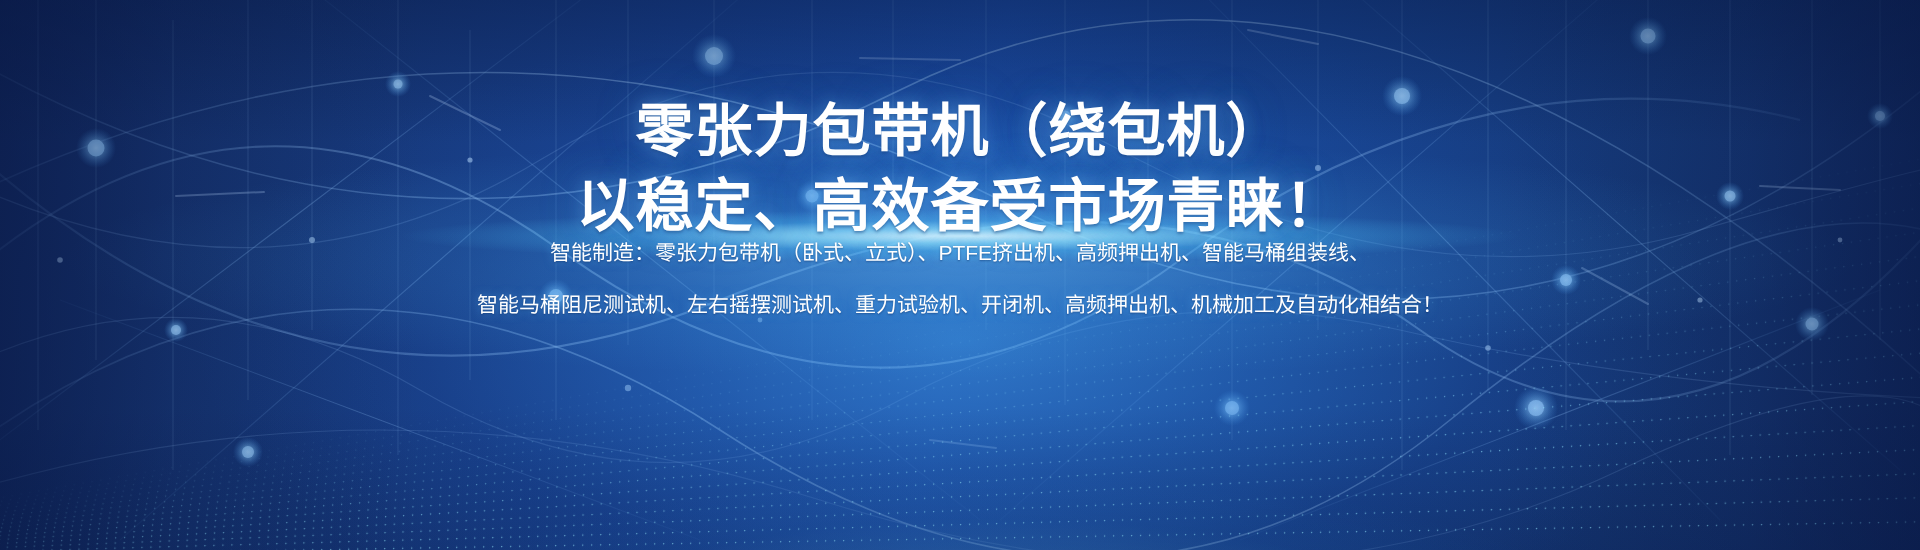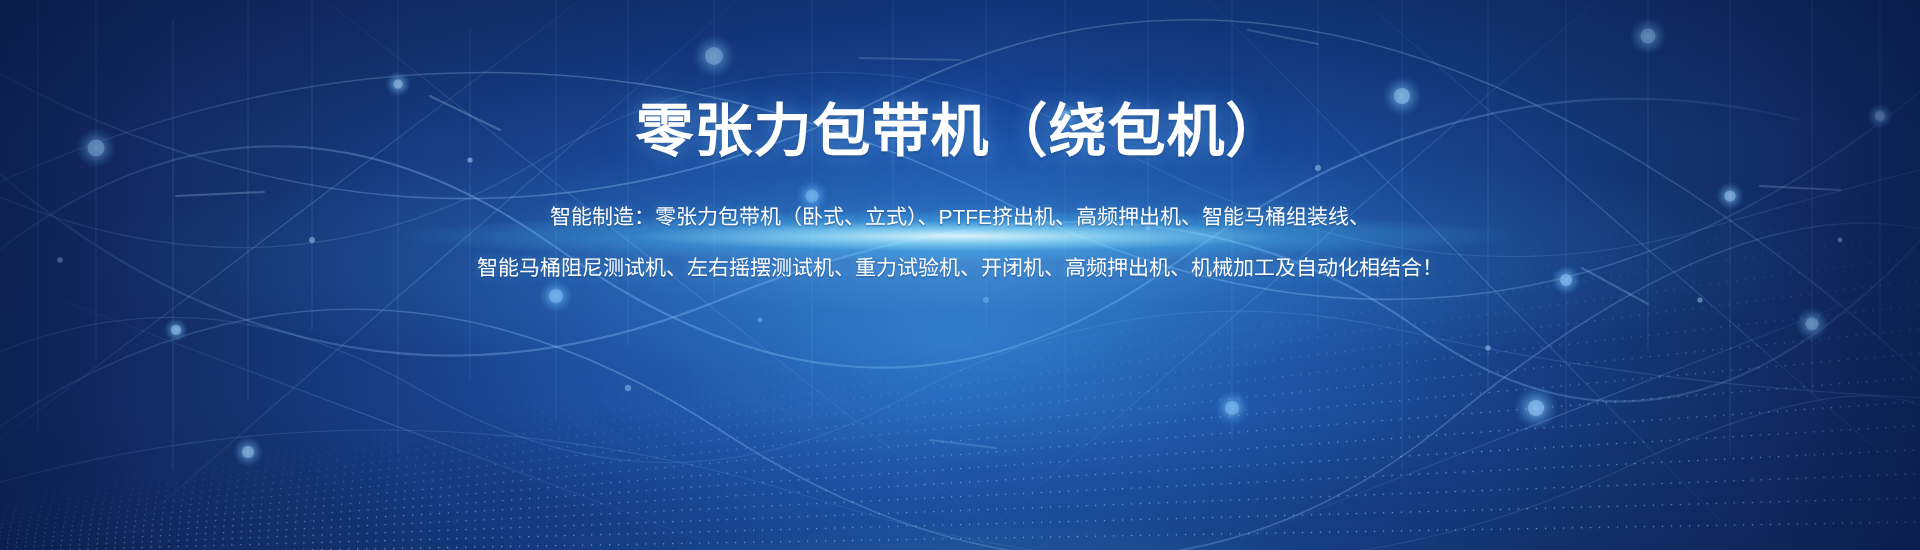--- a/index.html
+++ b/index.html
@@ -144,21 +144,21 @@
   .subtitle {
     color: #ffffff;
     font-size: 21px;
     font-weight: normal;
     line-height: 1.5;
     white-space: nowrap;
     text-shadow:
       0 0 10px rgba(90,180,245,0.55),
       0 1px 2px rgba(10,35,90,0.55);
   }
-  .subtitle-1 { margin-top: 38px; }
+  .subtitle-1 { }
   .subtitle-2 { margin-top: 20px; }
 </style>
 </head>
 <body>
 
 <div class="banner">
 
   <div class="bg-layer bg-base"></div>
 
   <div class="bg-layer">
@@ -319,17 +319,18 @@
     <div class="dotrow" style="bottom:206px; transform: rotate(-9.4deg); opacity:.12"></div>
     <div class="dotrow" style="bottom:220px; transform: rotate(-10.0deg); opacity:.08"></div>
   </div>
 
   <div class="bg-layer bg-lowglow"></div>
   <div class="bg-layer bg-hotbar"></div>
   <div class="bg-layer bg-vignette"></div>
 
   <div class="content">
     <div class="headline headline-1">零张力包带机（绕包机）</div>
+    <div class="headline headline-2">以稳定、高效备受市场青睐！</div>
     <div class="subtitle subtitle-1">智能制造：零张力包带机（卧式、立式）、PTFE挤出机、高频押出机、智能马桶组装线、</div>
     <div class="subtitle subtitle-2">智能马桶阻尼测试机、左右摇摆测试机、重力试验机、开闭机、高频押出机、机械加工及自动化相结合！</div>
   </div>
 
 </div>
 
 </body></html>

